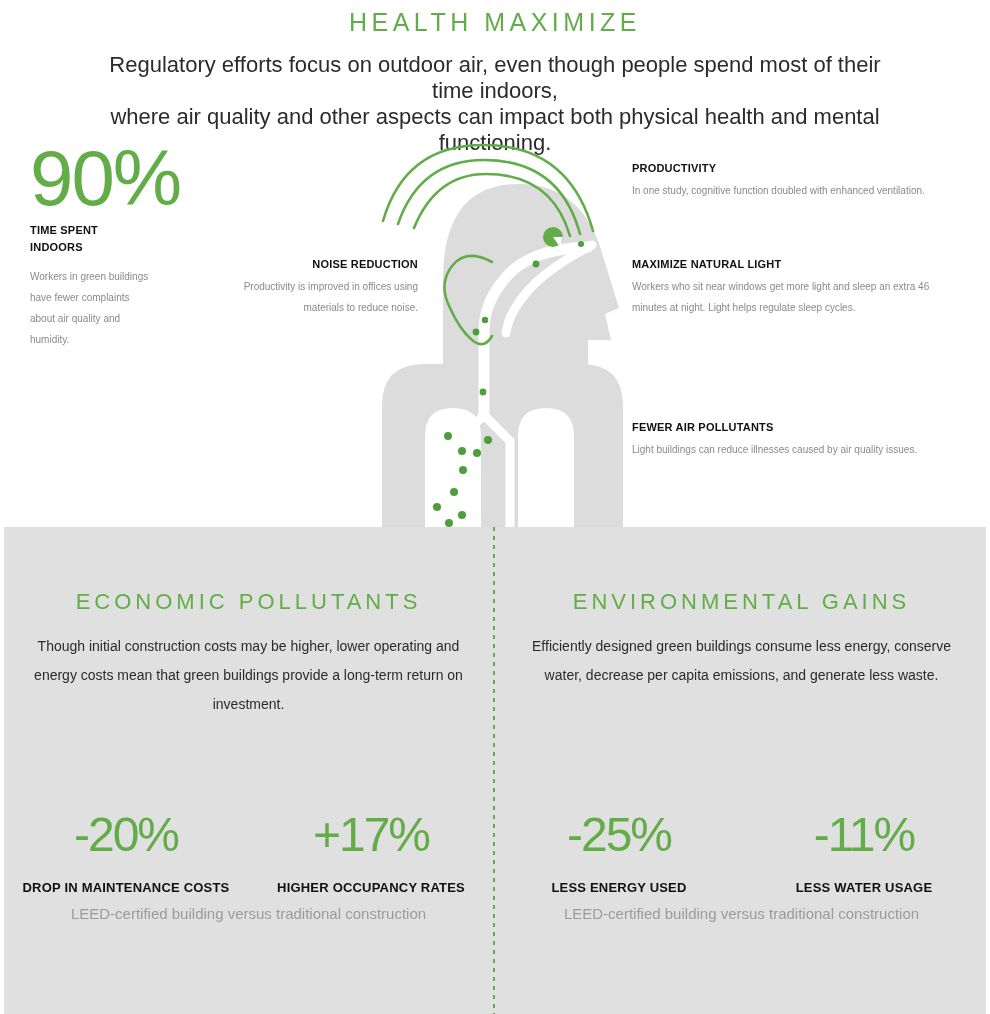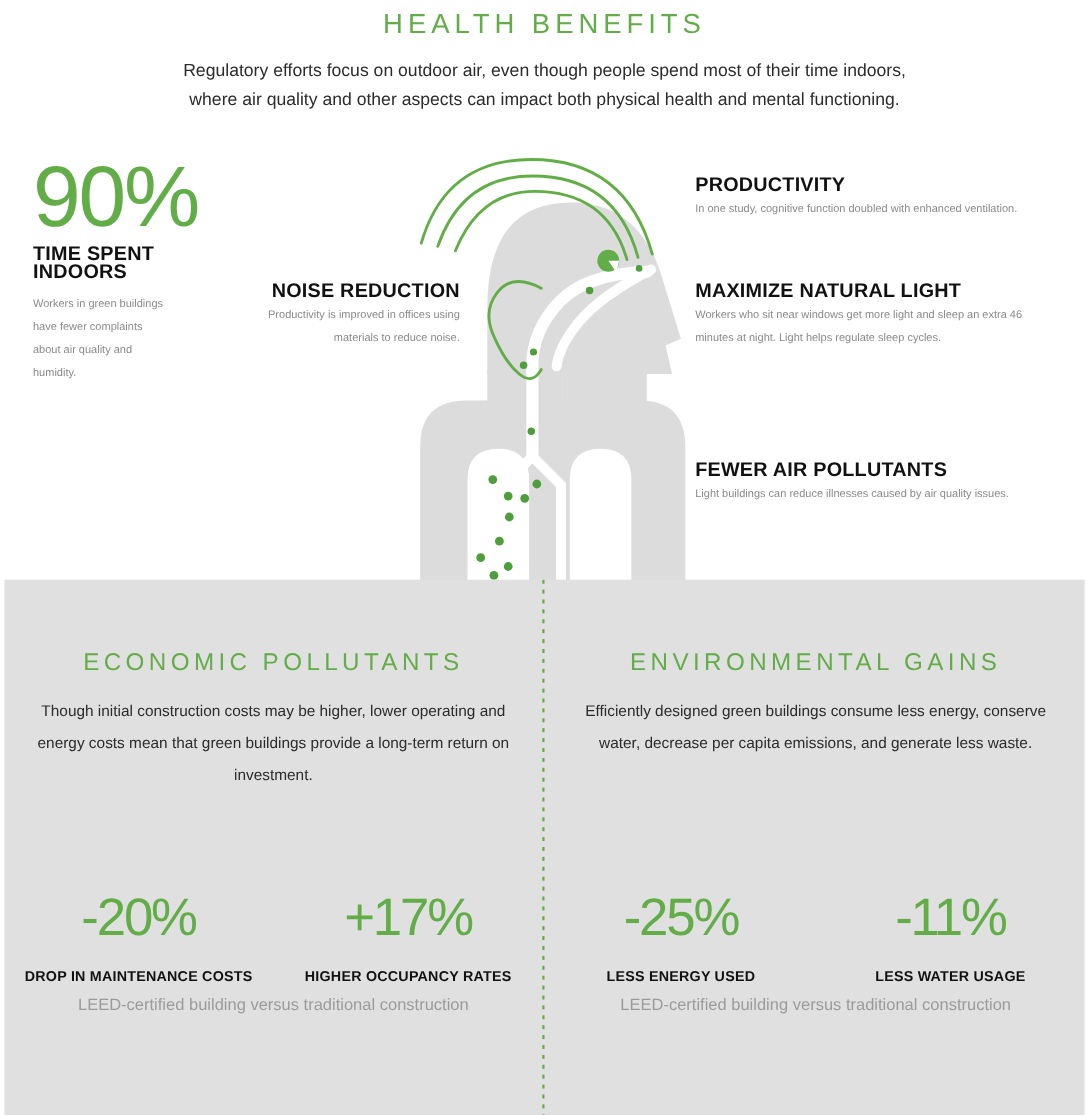--- a/index.html
+++ b/index.html
@@ -12,31 +12,31 @@
   }
   .stage{position:absolute;left:0;top:0;width:990px;height:1014px;}
 
   
   .main-title{
     position:absolute;left:0;top:8px;width:990px;text-align:center;
     color:#62ad48;font-size:25px;letter-spacing:4.5px;font-weight:400;
   }
   .intro{
     position:absolute;left:95px;top:52px;width:800px;text-align:center;
-    color:#2b2b2b;font-size:16px;line-height:26px;font-weight:400;
+    color:#2b2b2b;font-size:22px;line-height:26px;font-weight:400;
   }
 
   
   .bigstat-left{position:absolute;left:30px;top:140px;width:180px;}
   .bigstat-num{
     color:#62ad48;font-size:78px;line-height:76px;font-weight:300;
     font-family:"Liberation Sans", sans-serif;letter-spacing:-2px;
   }
   .blk-head{
-    color:#111;font-size:18px;font-weight:bold;letter-spacing:.2px;
+    color:#111;font-size:11px;font-weight:bold;letter-spacing:.2px;
     line-height:17px;margin-top:6px;
   }
   .blk-body{
     color:#8a8a8a;font-size:10px;line-height:21px;margin-top:10px;font-weight:400;
   }
 
   
   .callout{position:absolute;}
   .callout .blk-head{margin-top:0;}
   .callout .blk-body{margin-top:3px;}
@@ -86,21 +86,21 @@
   .stat-foot{
     position:absolute;top:378px;left:0;width:489px;text-align:center;
     color:#9b9b9b;font-size:15px;
   }
 </style>
 </head>
 <body>
 
 <div class="stage">
 
-  <div class="main-title">HEALTH BENEFITS</div>
+  <div class="main-title">HEALTH MAXIMIZE</div>
   <div class="intro">
     <div>Regulatory efforts focus on outdoor air, even though people spend most of their time indoors,</div>
     <div>where air quality and other aspects can impact both physical health and mental functioning.</div>
   </div>
 
   <div class="bigstat-left">
     <div class="bigstat-num">90%</div>
     <div class="blk-head">
       <div>TIME SPENT</div>
       <div>INDOORS</div>

